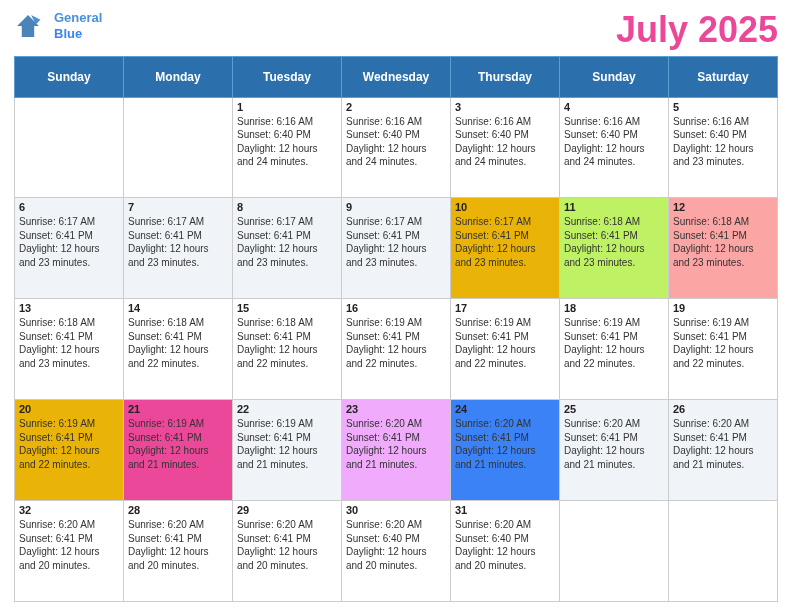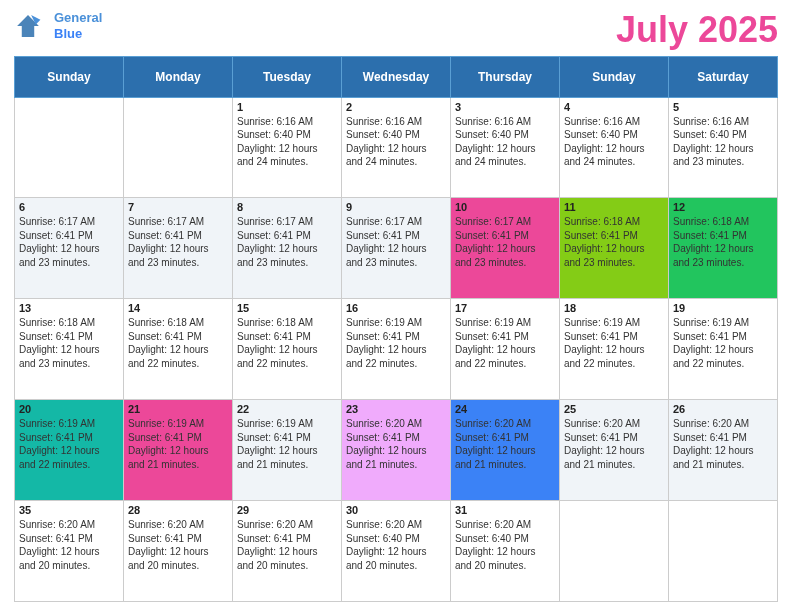--- a/index.html
+++ b/index.html
@@ -191,35 +191,35 @@
 Daylight: 12 hours
 and 23 minutes.</div>
           </td>
           <td style="background: rgb(240, 244, 248);">
             <div class="day-number">9</div>
             <div class="cell-text">Sunrise: 6:17 AM
 Sunset: 6:41 PM
 Daylight: 12 hours
 and 23 minutes.</div>
           </td>
-          <td style="background: #ec4899;">
+          <td style="background: #eab308;">
             <div class="day-number">10</div>
             <div class="cell-text">Sunrise: 6:17 AM
 Sunset: 6:41 PM
 Daylight: 12 hours
 and 23 minutes.</div>
           </td>
-          <td style="background: #84cc16;">
+          <td style="background: #bef264;">
             <div class="day-number">11</div>
             <div class="cell-text">Sunrise: 6:18 AM
 Sunset: 6:41 PM
 Daylight: 12 hours
 and 23 minutes.</div>
           </td>
-          <td style="background: #22c55e;">
+          <td style="background: #fca5a5;">
             <div class="day-number">12</div>
             <div class="cell-text">Sunrise: 6:18 AM
 Sunset: 6:41 PM
 Daylight: 12 hours
 and 23 minutes.</div>
           </td>
         </tr>
         <tr>
           <td>
             <div class="day-number">13</div>
@@ -265,21 +265,21 @@
           </td>
           <td>
             <div class="day-number">19</div>
             <div class="cell-text">Sunrise: 6:19 AM
 Sunset: 6:41 PM
 Daylight: 12 hours
 and 22 minutes.</div>
           </td>
         </tr>
         <tr>
-          <td style="background: #14b8a6;">
+          <td style="background: #eab308;">
             <div class="day-number">20</div>
             <div class="cell-text">Sunrise: 6:19 AM
 Sunset: 6:41 PM
 Daylight: 12 hours
 and 22 minutes.</div>
           </td>
           <td style="background: #ec4899;">
             <div class="day-number">21</div>
             <div class="cell-text">Sunrise: 6:19 AM
 Sunset: 6:41 PM
@@ -317,21 +317,21 @@
           <td style="background: rgb(240, 244, 248);">
             <div class="day-number">26</div>
             <div class="cell-text">Sunrise: 6:20 AM
 Sunset: 6:41 PM
 Daylight: 12 hours
 and 21 minutes.</div>
           </td>
         </tr>
         <tr>
           <td>
-            <div class="day-number">35</div>
+            <div class="day-number">32</div>
             <div class="cell-text">Sunrise: 6:20 AM
 Sunset: 6:41 PM
 Daylight: 12 hours
 and 20 minutes.</div>
           </td>
           <td>
             <div class="day-number">28</div>
             <div class="cell-text">Sunrise: 6:20 AM
 Sunset: 6:41 PM
 Daylight: 12 hours

